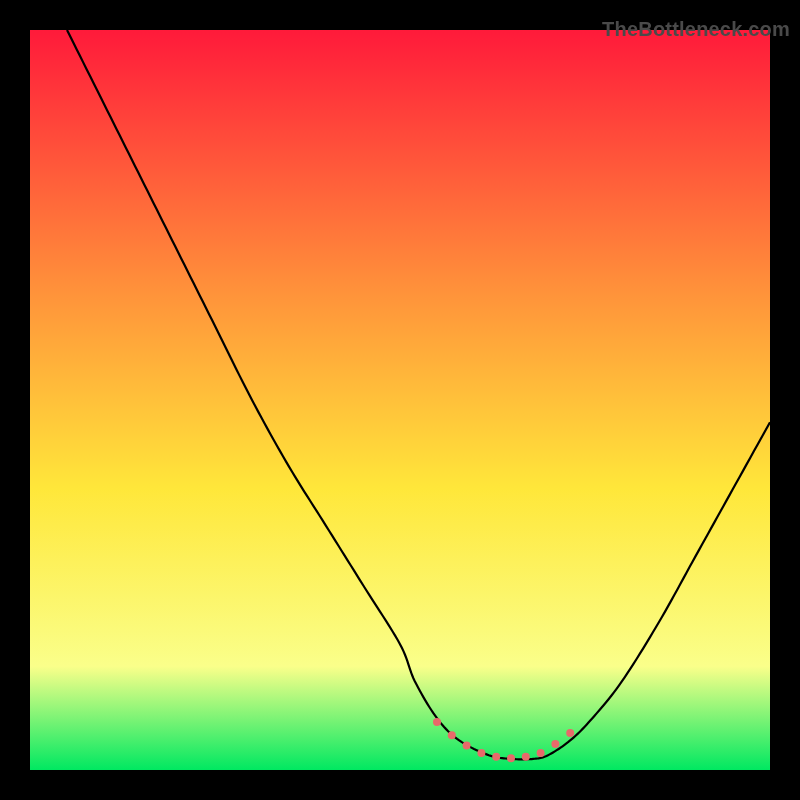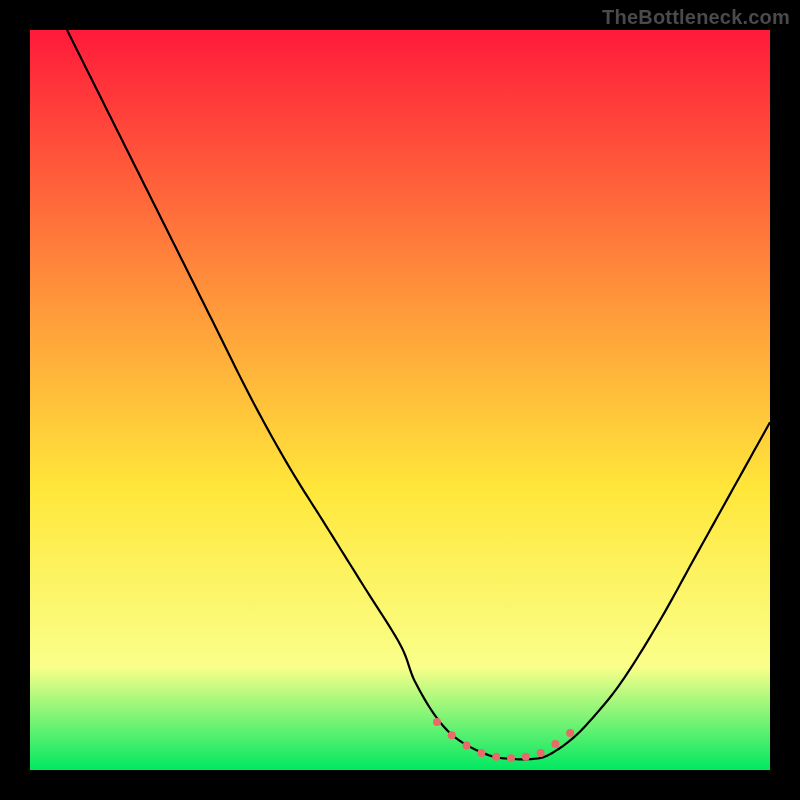--- a/index.html
+++ b/index.html
@@ -18,21 +18,21 @@
   }
   .plot-area {
     position: absolute;
     left: 30px;
     top: 30px;
     width: 740px;
     height: 740px;
   }
   .watermark {
     position: absolute;
-    top: 6px;
+    top: 18px;
     right: 10px;
     font-family: Arial, Helvetica, sans-serif;
     font-size: 20px;
     font-weight: bold;
     color: #4a4a4a;
     letter-spacing: 0.2px;
   }
   svg {
     display: block;
   }

